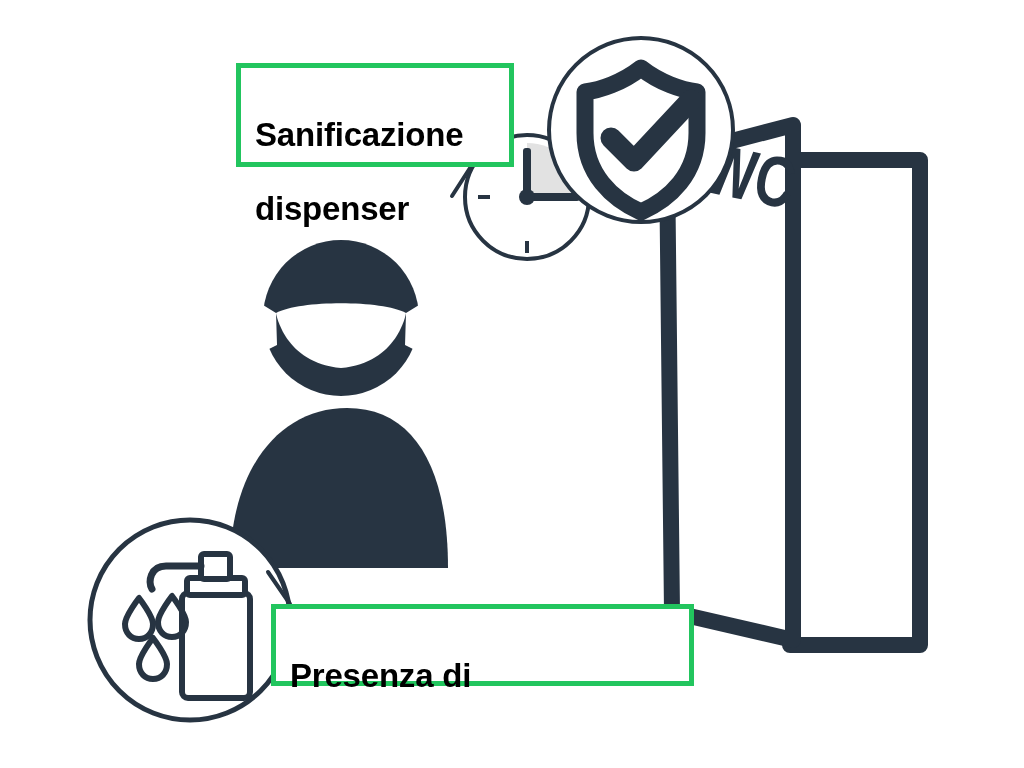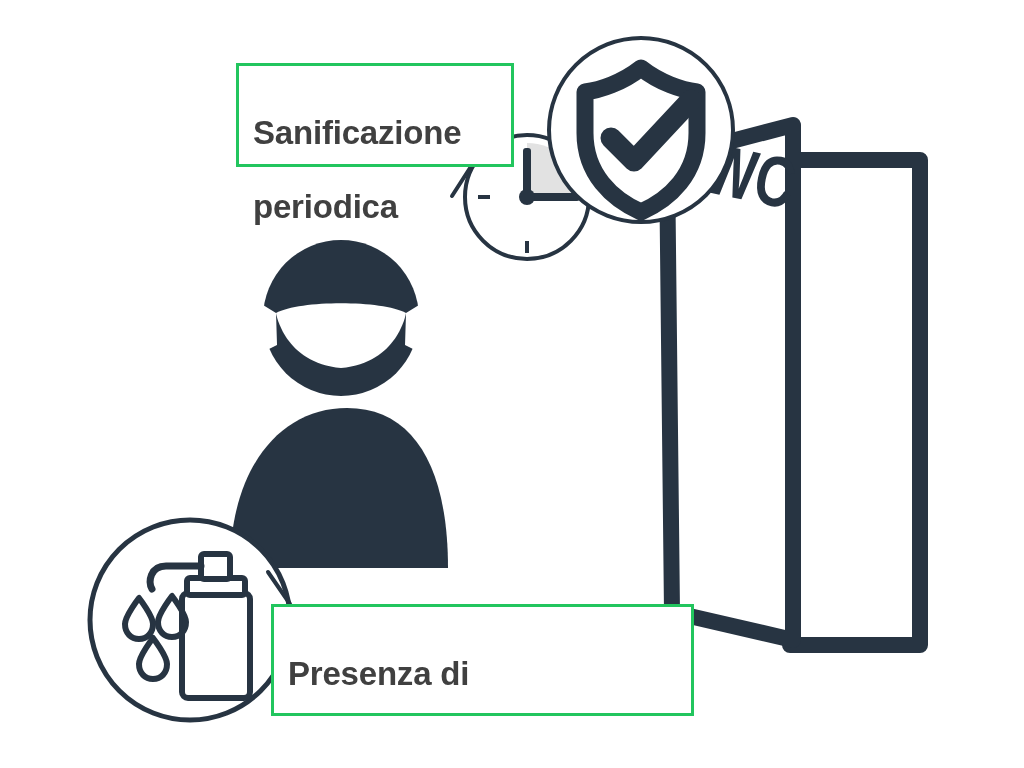--- a/index.html
+++ b/index.html
@@ -24,41 +24,41 @@
     position: absolute;
     left: 0;
     top: 0;
     width: 1024px;
     height: 768px;
   }
   .callout {
     position: absolute;
     box-sizing: border-box;
     background: #ffffff;
-    border: 3px solid #22c55e;
-    color: #404040;
+    border: 5px solid #22c55e;
+    color: #000000;
     font-weight: bold;
     line-height: 1.12;
     letter-spacing: -0.2px;
     white-space: pre-line;
     z-index: 40;
   }
   #callout-sanificazione {
     left: 236px;
     top: 63px;
     width: 278px;
     height: 104px;
     padding: 12px 0 0 14px;
     font-size: 33px;
   }
   #callout-dispenser {
     left: 271px;
     top: 604px;
     width: 423px;
-    height: 112px;
+    height: 82px;
     padding: 12px 0 0 14px;
     font-size: 33px;
   }
   .callout-line {
     display: block;
   }
 </style>
 </head>
 <body>
 
@@ -128,20 +128,20 @@
     <path d="M 153 638 C 153 638 139 656 139 664 C 139 673 145 679 153 679 C 161 679 167 673 167 664 C 167 656 153 638 153 638 Z" fill="none" stroke="#273442" stroke-width="6" stroke-linejoin="round"></path>
   </svg>
 
   <svg class="layer" viewBox="0 0 1024 768" style="z-index:38;">
     <path d="M 470 168 L 452 196" fill="none" stroke="#273442" stroke-width="4" stroke-linecap="round"></path>
     <path d="M 290 604 L 268 572" fill="none" stroke="#273442" stroke-width="4" stroke-linecap="round"></path>
   </svg>
 
   <div class="callout" id="callout-sanificazione">
     <span class="callout-line">Sanificazione</span>
-    <span class="callout-line">periodica</span>
+    <span class="callout-line">dispenser</span>
   </div>
 
   <div class="callout" id="callout-dispenser">
     <span class="callout-line">Presenza di</span>
   </div>
 
 </div>
 
 </body></html>

